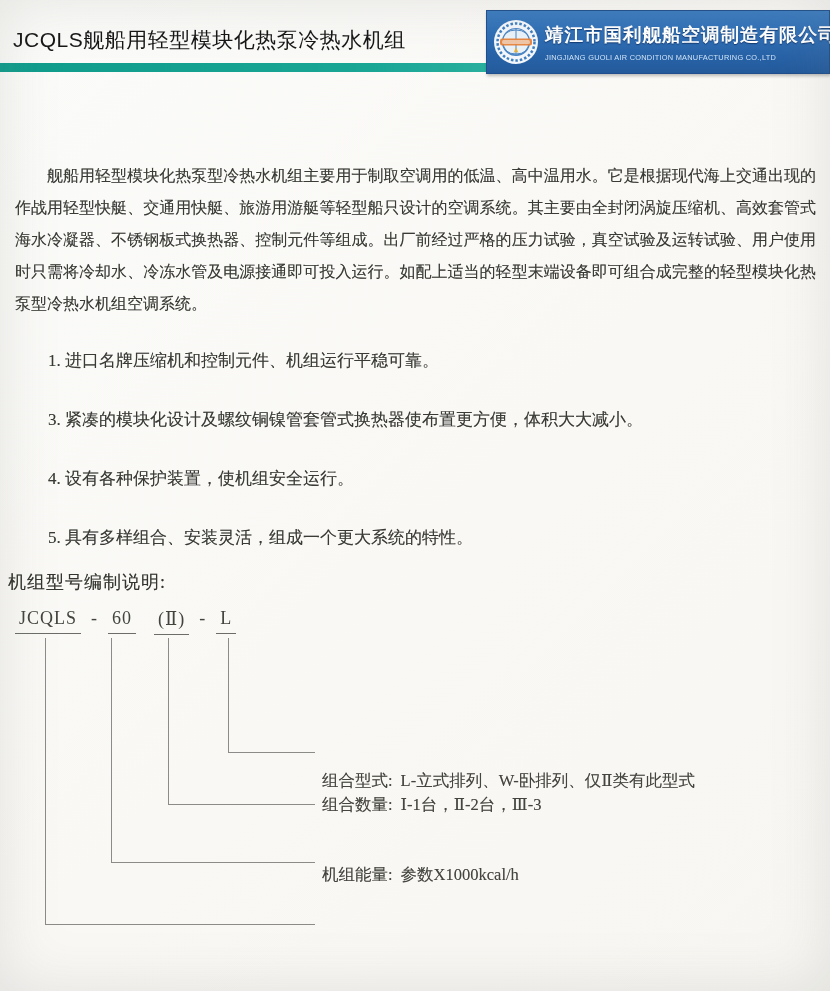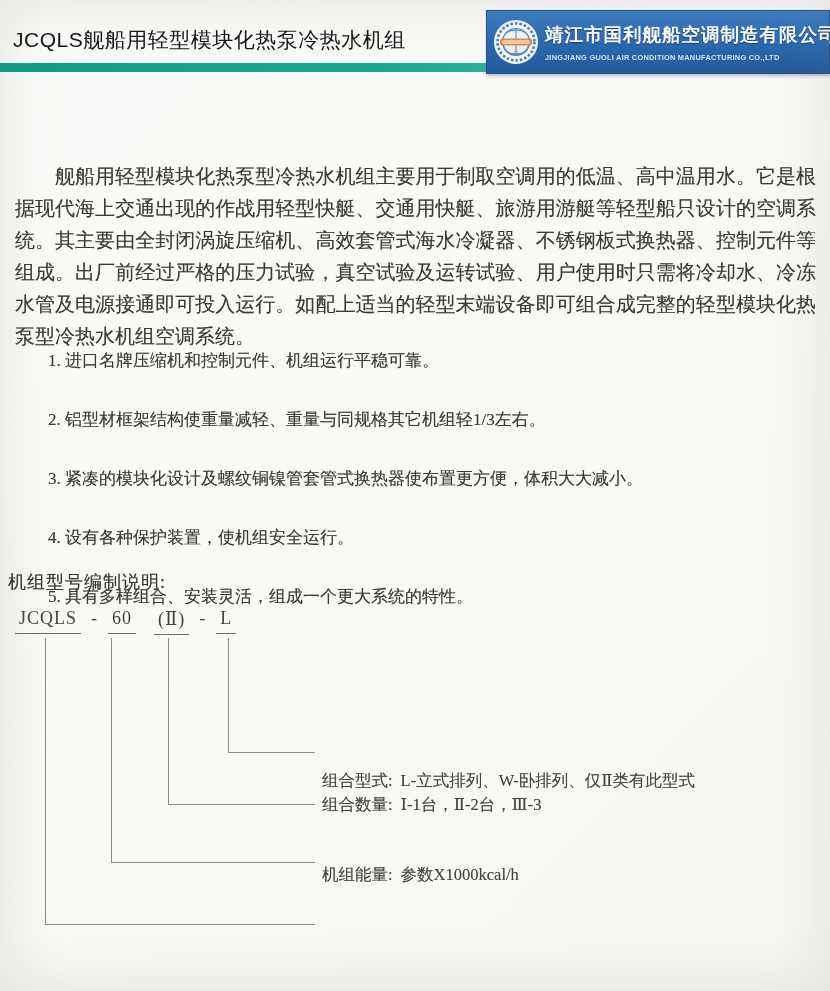--- a/index.html
+++ b/index.html
@@ -51,27 +51,26 @@
   .company-name-cn{
     font-family:"Liberation Sans","DejaVu Sans",sans-serif;
     font-weight:bold;font-size:18.5px;color:#ffffff;
     letter-spacing:1px;white-space:nowrap;
     text-shadow:0 1px 1px rgba(10,40,90,0.7);
   }
   .company-name-en{
     font-family:"Liberation Sans","DejaVu Sans",sans-serif;
     font-size:7.4px;color:#cfe4f8;letter-spacing:0.25px;white-space:nowrap;
     margin-top:6px;
-    font-weight:bold;
   }
 
   
   .intro{
     position:absolute;left:15px;top:160px;width:801px;
-    font-size:20px;line-height:32px;text-align:justify;
+    font-size:16px;line-height:32px;text-align:justify;
     text-indent:2em;color:var(--ink);
     text-shadow:0 0 0.5px rgba(60,60,55,0.45);
   }
 
   
   .features{
     position:absolute;left:15px;top:317px;width:800px;
     font-size:17px;color:var(--ink);
     text-shadow:0 0 0.5px rgba(60,60,55,0.45);
   }
@@ -134,21 +133,20 @@
     <span class="company-names">
       <span class="company-name-cn">靖江市国利舰船空调制造有限公司</span>
       <span class="company-name-en">JINGJIANG GUOLI AIR CONDITION MANUFACTURING CO.,LTD</span>
     </span>
   </div>
 
   <p class="intro">舰船用轻型模块化热泵型冷热水机组主要用于制取空调用的低温、高中温用水。它是根据现代海上交通出现的作战用轻型快艇、交通用快艇、旅游用游艇等轻型船只设计的空调系统。其主要由全封闭涡旋压缩机、高效套管式海水冷凝器、不锈钢板式换热器、控制元件等组成。出厂前经过严格的压力试验，真空试验及运转试验、用户使用时只需将冷却水、冷冻水管及电源接通即可投入运行。如配上适当的轻型末端设备即可组合成完整的轻型模块化热泵型冷热水机组空调系统。</p>
 
   <div class="features">
     <div class="feature-item">1. 进口名牌压缩机和控制元件、机组运行平稳可靠。</div>
-    <div class="feature-item">2. 铝型材框架结构使重量减轻、重量与同规格其它机组轻1/3左右。</div>
     <div class="feature-item">3. 紧凑的模块化设计及螺纹铜镍管套管式换热器使布置更方便，体积大大减小。</div>
     <div class="feature-item">4. 设有各种保护装置，使机组安全运行。</div>
     <div class="feature-item">5. 具有多样组合、安装灵活，组成一个更大系统的特性。</div>
   </div>
 
   <div class="model-heading">机组型号编制说明:</div>
 
   <div class="diagram">
     <div class="model-line">
       <span class="model-part underlined">JCQLS</span>

